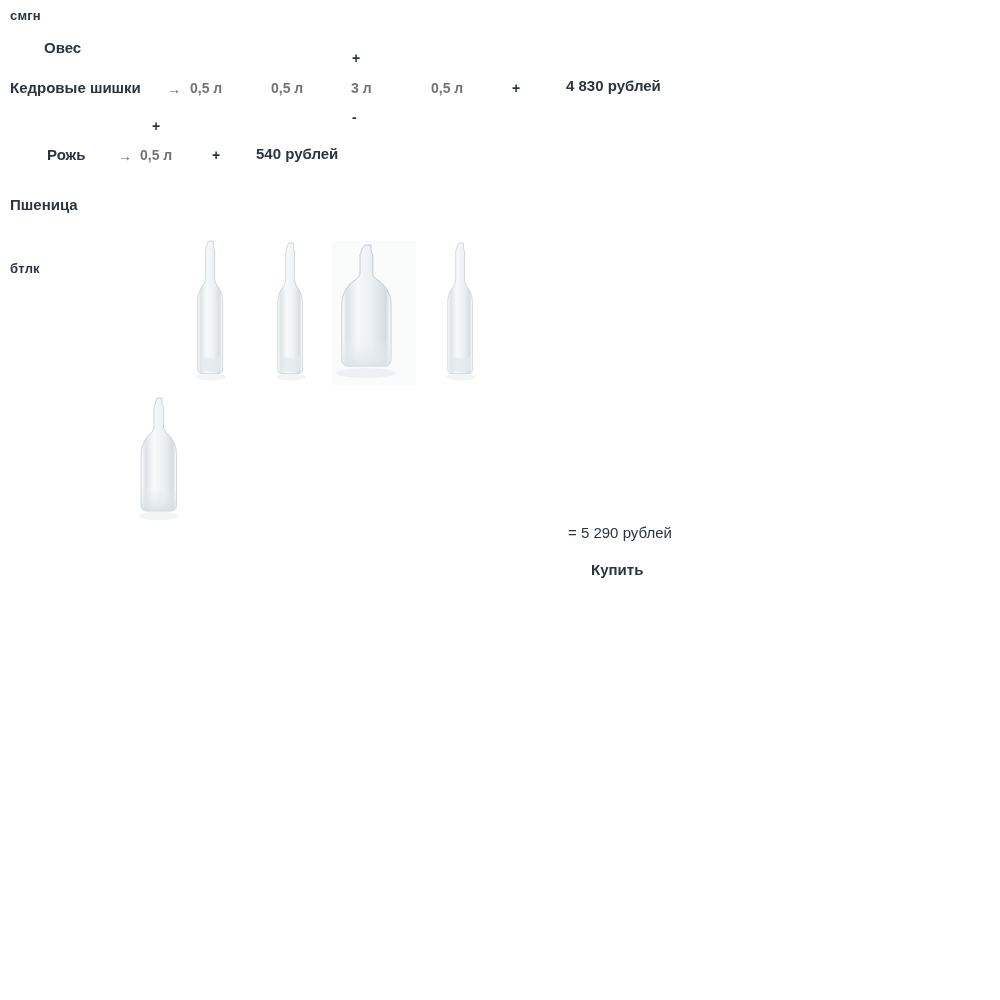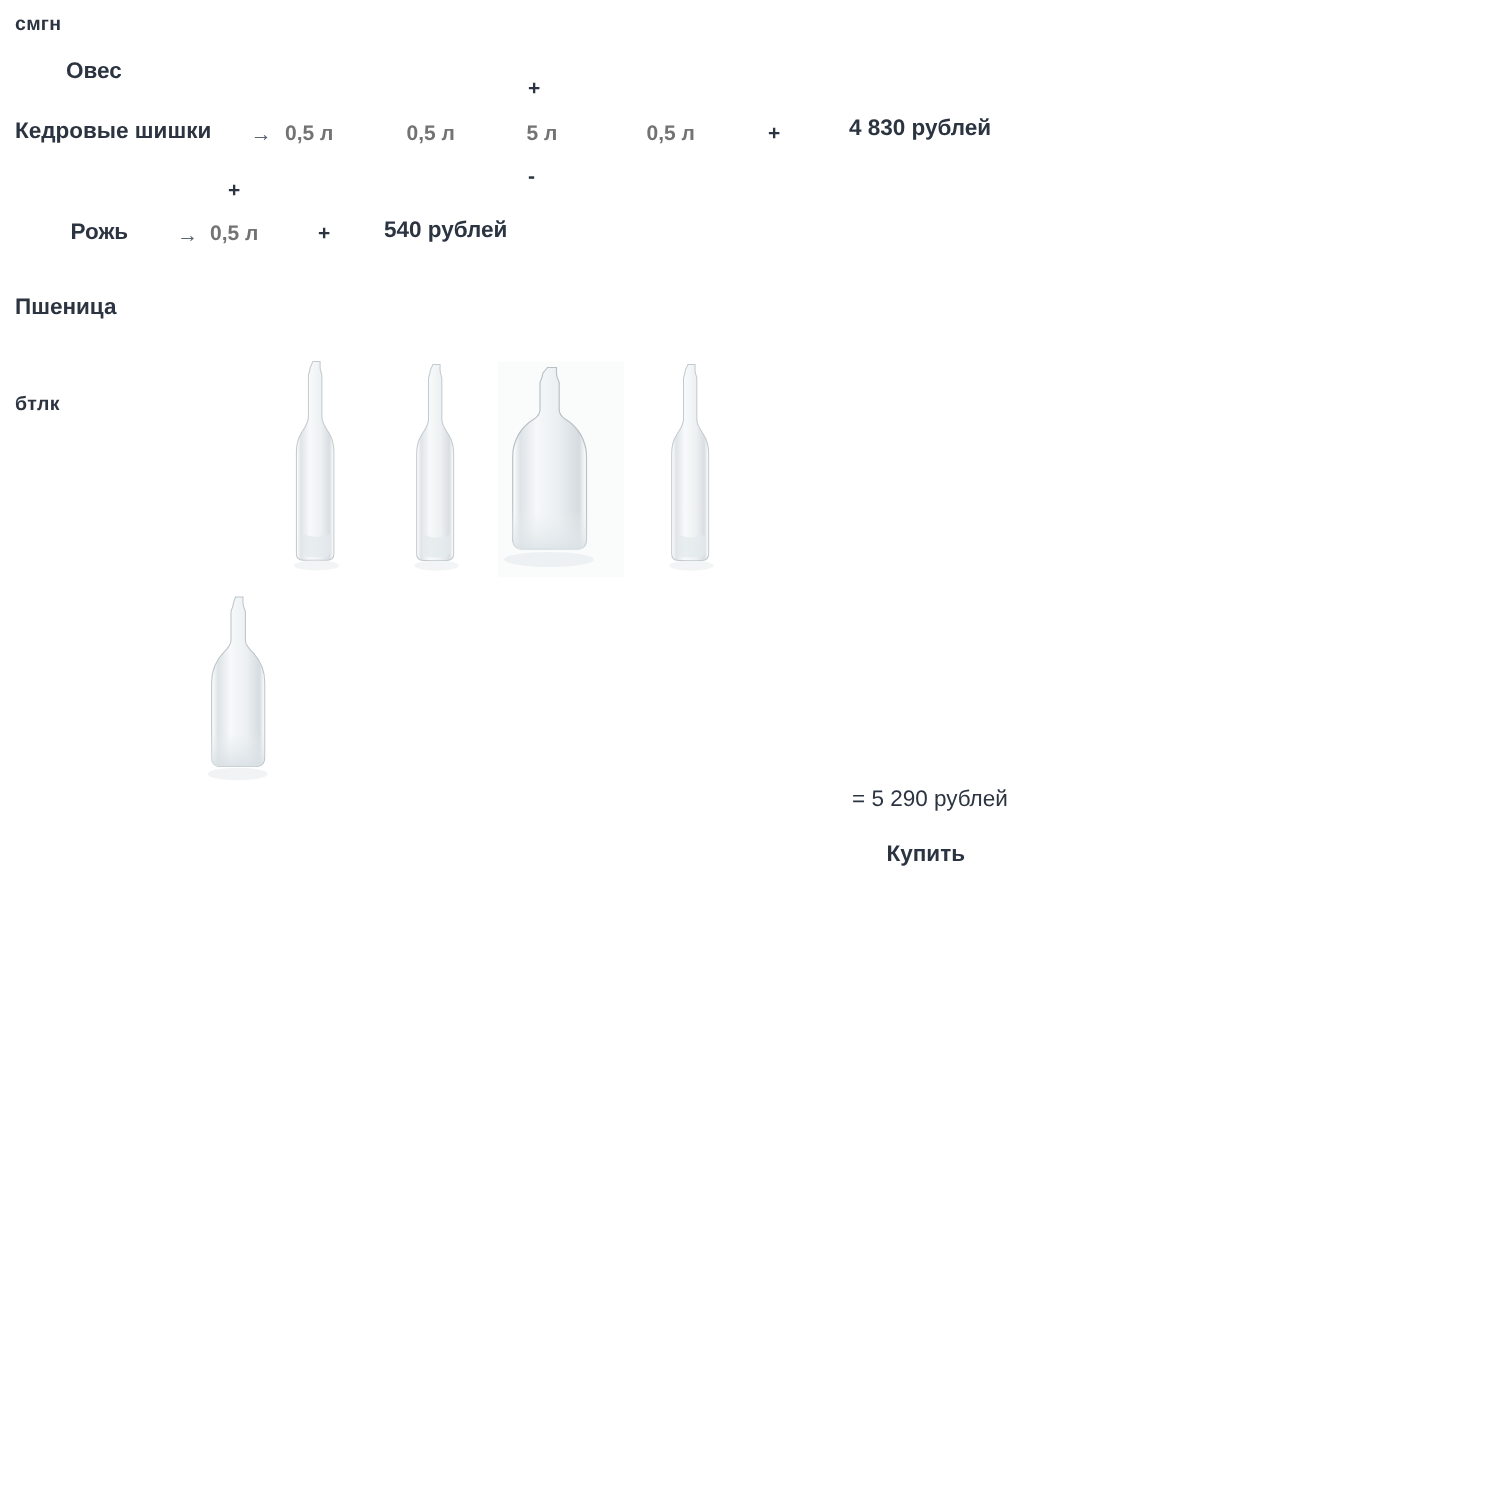--- a/index.html
+++ b/index.html
@@ -79,21 +79,21 @@
 <div class="abs label-small" style="left:10px; top:8px;">смгн</div>
 
 <div class="abs label-row" style="left:22px; top:38px;margin-left:22px;">Овес</div>
 
 <div class="abs label-row" style="left:10px; top:78px; width:150px;">Кедровые шишки</div>
 
 <div class="abs arrow" style="left:167px; top:82px;">→</div>
 
 <div class="abs qty" style="left:190px; top:80px;">0,5 л</div>
 <div class="abs qty" style="left:271px; top:80px;">0,5 л</div>
-<div class="abs qty" style="left:351px; top:80px;">5 л</div>
+<div class="abs qty" style="left:351px; top:80px;">3 л</div>
 <div class="abs qty" style="left:431px; top:80px;">0,5 л</div>
 
 <div class="abs op" style="left:512px; top:80px;">+</div>
 
 <div class="abs price" style="left:566px; top:77px;">4 830 рублей</div>
 
 <div class="abs op" style="left:352px; top:50px;">+</div>
 <div class="abs op" style="left:352px; top:109px;">-</div>
 
 <div class="abs op" style="left:152px; top:118px;">+</div>

